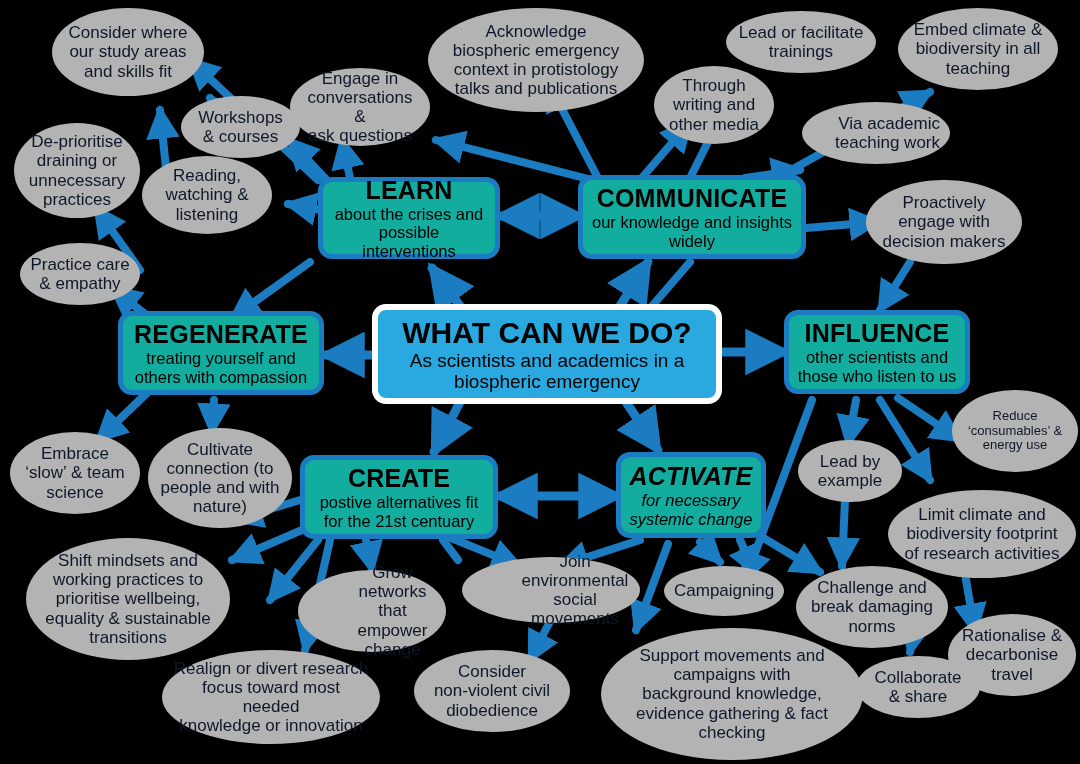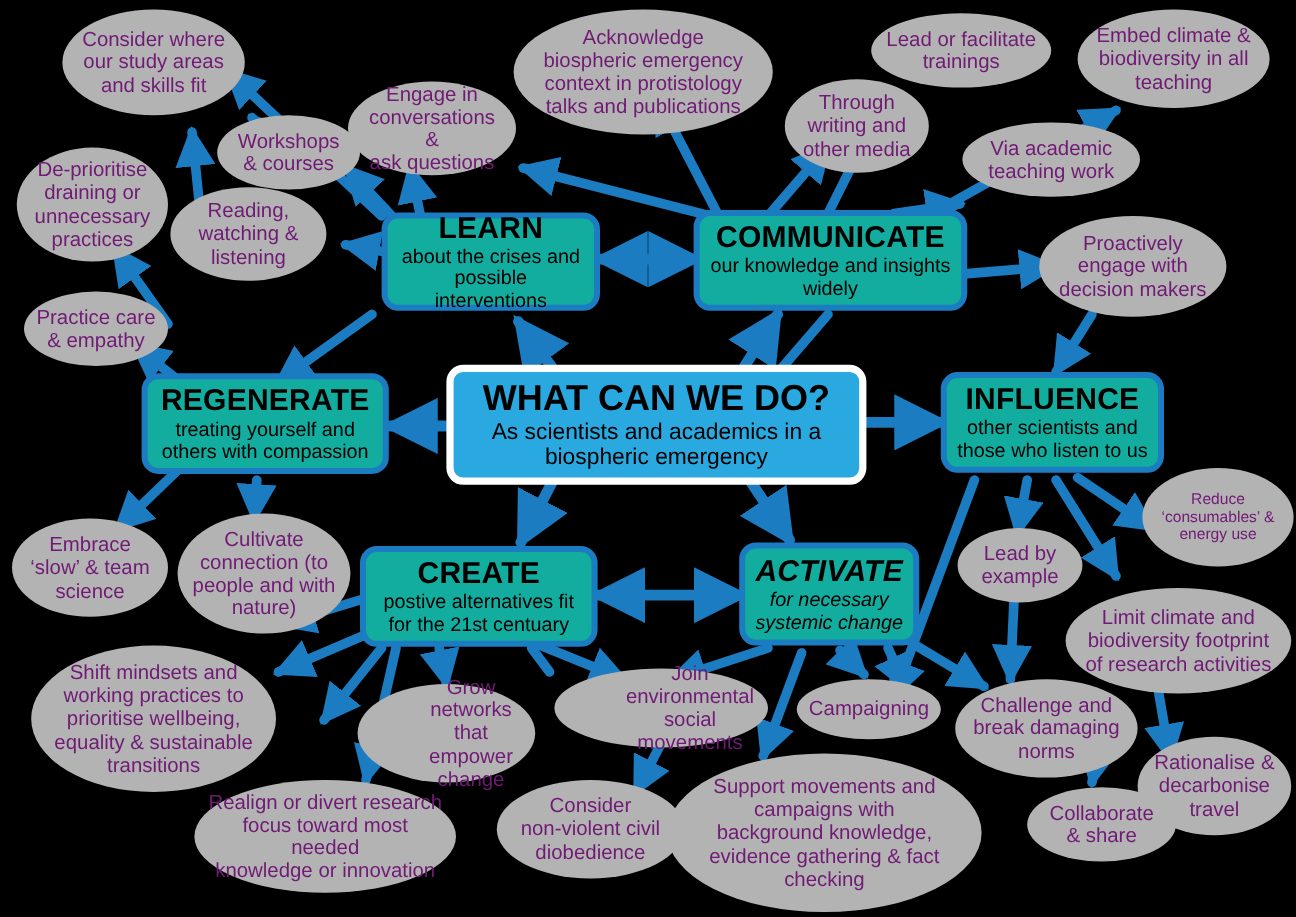--- a/index.html
+++ b/index.html
@@ -8,21 +8,21 @@
     font-family:"Liberation Sans", sans-serif;
   }
   #edges{position:absolute;left:0;top:0;width:1080px;height:764px;}
   
   .ell{
     position:absolute;
     background:#b3b3b3;
     border-radius:50%;
     display:flex;align-items:center;justify-content:center;
     text-align:center;
-    color:#701a75;
+    color:#0f172a;
     line-height:1.12;
     padding:0 10px;
     box-sizing:border-box;
     z-index:3;
   }
   .ell span{display:block;width:100%;}
   
   .box{
     position:absolute;
     border-radius:14px;
@@ -210,21 +210,21 @@
 other media</span>
     </div>
 
   <div class="ell" style="left:898px;top:8px;width:160px;height:82px;font-size:17px;">
     <span style="white-space: pre-line;">Embed climate &amp;
 biodiversity in all
 teaching</span>
     </div>
 
   <div class="ell" style="left:802px;top:102px;width:148px;height:62px;font-size:17px;">
-    <span style="white-space: pre-line;">Via academic
+    <span style="white-space: pre-line; text-align: right;">Via academic
 teaching work</span>
     </div>
 
   <div class="ell" style="left:866px;top:180px;width:156px;height:84px;font-size:17px;">
     <span style="white-space: pre-line;">Proactively
 engage with
 decision makers</span>
     </div>
 
   <div class="ell" style="left:952px;top:390px;width:126px;height:82px;font-size:13px;">
@@ -298,21 +298,21 @@
     <span style="white-space: pre-line; margin-left: 48px;">Join environmental
 social movements</span>
     </div>
 
   <div class="ell" style="left:414px;top:650px;width:156px;height:82px;font-size:17px;">
     <span style="white-space: pre-line;">Consider
 non-violent civil
 diobedience</span>
     </div>
 
-  <div class="ell" style="left:556px;top:628px;width:262px;height:132px;font-size:17px;">
+  <div class="ell" style="left:601px;top:628px;width:262px;height:132px;font-size:17px;">
     <span style="white-space: pre-line;">Support movements and
 campaigns with
 background knowledge,
 evidence gathering &amp; fact
 checking</span>
     </div>
 
   <div class="ell" style="left:664px;top:566px;width:120px;height:50px;font-size:17px;">
     <span style="white-space: pre-line;">Campaigning</span>
     </div>

